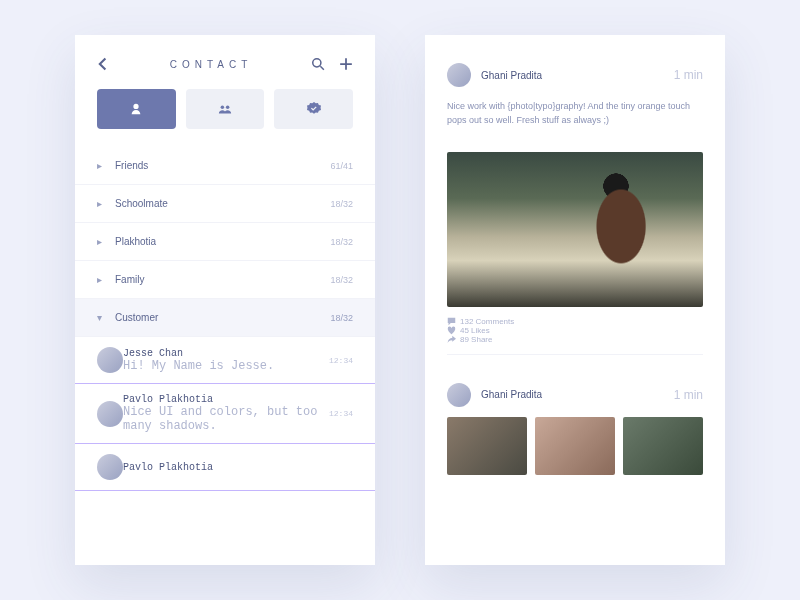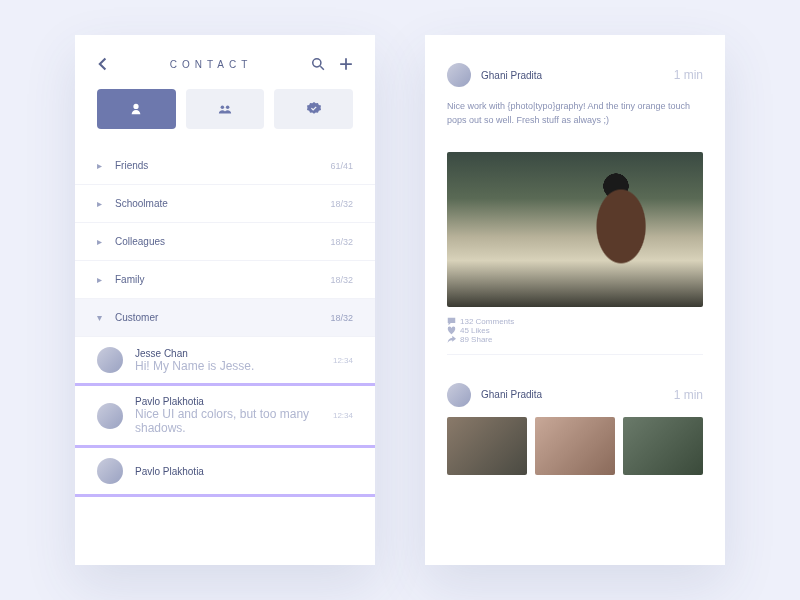--- a/index.html
+++ b/index.html
@@ -39,22 +39,22 @@
     height: 38px; font-size: 10px; color: #5c6690;
     border-bottom: 1px solid #f1f2f8;
   }
   .group .caret { width: 8px; margin-right: 10px; color: #9aa2c2; }
   .group .gname { flex: 1; }
   .group .count { color: #b6bbd2; font-size: 9px; }
   .group.open { background: #f4f5fb; }
   .group.open .count { color: #9aa2c2; }
 
   .contact {
-    display: flex; align-items: center; gap: 12px;
-    padding: 10px 22px; border-bottom: 3px solid #c4b5fd;
+    display: flex; align-items: center; 
+    padding: 10px 22px; border-bottom: 1px solid #c4b5fd; font-family: Liberation Mono, monospace;
   }
   .avatar {
     width: 26px; height: 26px; border-radius: 50%;
     background: linear-gradient(135deg,#c9ccdd,#9aa2c2);
     flex-shrink: 0;
   }
   .contact .info { flex: 1; }
   .contact .name { font-size: 10px; color: #4a547e; }
   .contact .msg  { font-size: 12px; color: #b0b6d0; margin-top: 0; }
   .contact .time { font-size: 8px; color: #c2c7dc; }
@@ -147,21 +147,21 @@
     <span class="gname">Friends</span>
     <span class="count">61/41</span>
   </div>
   <div class="group">
     <span class="caret">▸</span>
     <span class="gname">Schoolmate</span>
     <span class="count">18/32</span>
   </div>
   <div class="group">
     <span class="caret">▸</span>
-    <span class="gname">Colleagues</span>
+    <span class="gname">Plakhotia</span>
     <span class="count">18/32</span>
   </div>
   <div class="group">
     <span class="caret">▸</span>
     <span class="gname">Family</span>
     <span class="count">18/32</span>
   </div>
   <div class="group open">
     <span class="caret">▾</span>
     <span class="gname">Customer</span>

